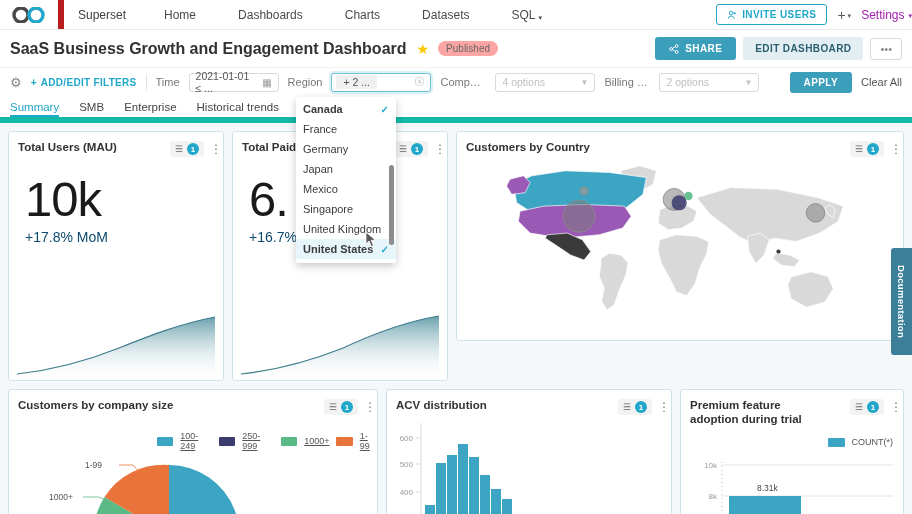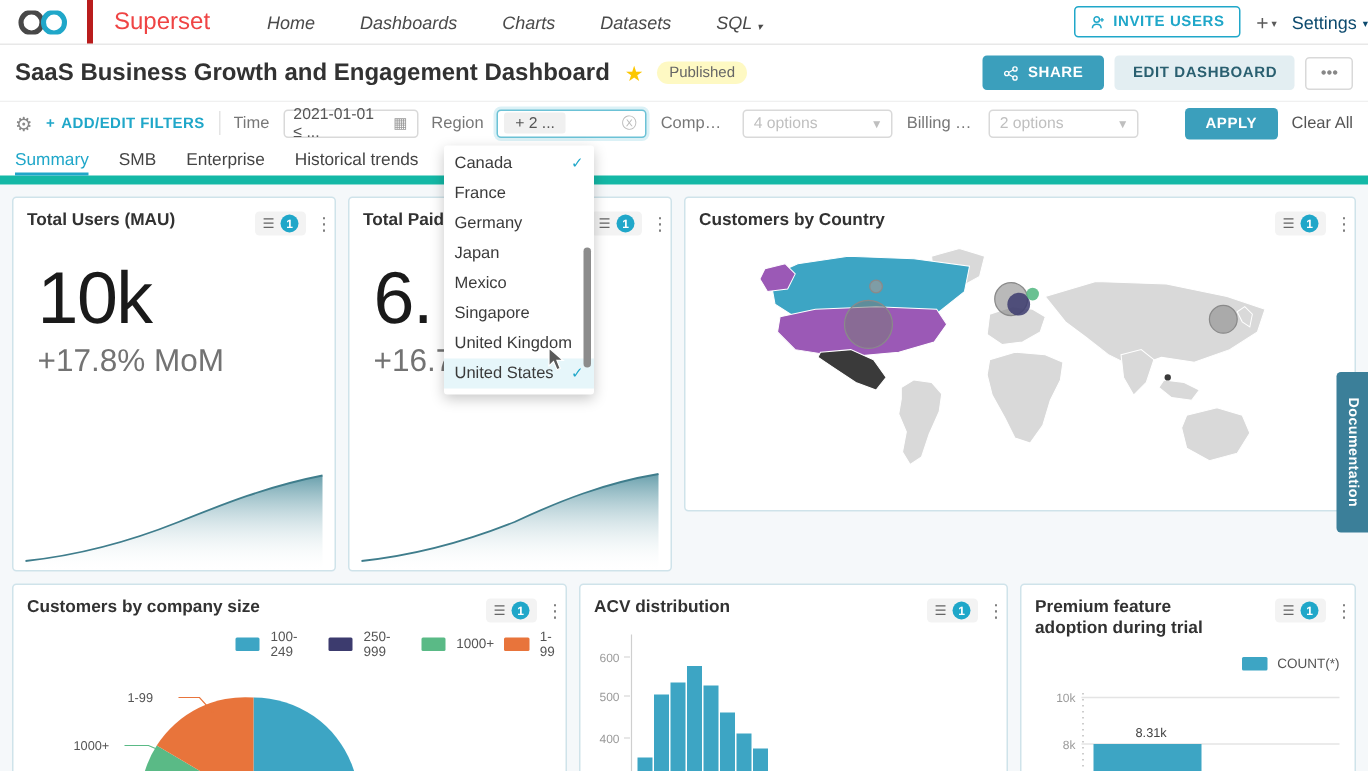--- a/index.html
+++ b/index.html
@@ -12,47 +12,47 @@
 
   
   .navbar {
     height: 30px; background: #fff; display: flex; align-items: center;
     border-bottom: 1px solid #e8e8e8; position: relative; z-index: 40;
   }
   .logo-wrap { width: 58px; display: flex; align-items: center; justify-content: center; height: 100%; }
   .logo { position: relative; width: 34px; height: 16px; }
   .logo svg { display:block; }
   .brand {
-    padding: 0 14px 0 14px; font-size: 16px; color: #ef4444;
-    border-left: 4px solid #b91c1c; height: 100%; display: flex; align-items: center;
-  }
-  .nav-links { display: flex; align-items: flex-end; margin-left: 10px; gap: 2px; font-style: italic; }
+    padding: 0 14px 0 14px; font-size: 12px; color: #404040;
+    border-left: 6px solid #b91c1c; height: 100%; display: flex; align-items: center;
+  }
+  .nav-links { display: flex; align-items: flex-end; margin-left: 10px; gap: 14px; }
   .nav-link {
     padding: 0 14px; height: 30px; line-height: 30px; font-size: 12px;
     color: #4a4a4a; cursor: pointer; white-space: nowrap;
   }
   .nav-right { margin-left: auto; display: flex; align-items: center; gap: 10px; }
   .invite-btn {
     border: 1px solid #20a7c9; color: #20a7c9; background: #fff;
     font-size: 10px; letter-spacing: .4px; padding: 4px 10px; border-radius: 3px;
     display: flex; align-items: center; gap: 5px; cursor: pointer; font-weight: 600;
   }
   .plus-btn { color: #5a5a5a; font-size: 14px; display: flex; align-items: center; gap: 2px; cursor: pointer; }
   .caret { font-size: 7px; position: relative; top: 1px; }
-  .settings-btn { color: #0c4a6e; font-size: 12px; display: flex; align-items: center; gap: 4px; cursor: pointer; justify-content: center; }
+  .settings-btn { color: #a21caf; font-size: 12px; display: flex; align-items: center; gap: 4px; cursor: pointer; justify-content: center; }
 
   
   .dash-header {
     background: #fff; height: 37px; display: flex; align-items: center;
     padding: 0 10px; position: relative; z-index: 30;
   }
   .dash-title { font-size: 16px; font-weight: bold; color: #323232; }
   .star { color: #fcc700; font-size: 14px; margin-left: 10px; cursor: pointer; }
   .published {
-    margin-left: 9px; background: #fef9c3; color: #666; font-size: 10px;
+    margin-left: 9px; background: #fca5a5; color: #666; font-size: 10px;
     padding: 2px 8px; border-radius: 10px; cursor: pointer;
   }
   .dash-actions { margin-left: auto; display: flex; align-items: center; gap: 7px; }
   .btn-share {
     background: #3b9fbc; color: #fff; font-size: 10px; font-weight: 600; letter-spacing: .4px;
     padding: 6px 14px; border-radius: 3px; display: flex; align-items: center; gap: 6px; cursor: pointer;
   }
   .btn-edit {
     background: #e3eef2; color: #2a5f70; font-size: 10px; font-weight: 600; letter-spacing: .4px;
     padding: 6px 12px; border-radius: 3px; cursor: pointer;
@@ -104,21 +104,21 @@
   
   .dropdown {
     position: absolute; left: 296px; top: 97px; width: 100px; height: 166px;
     background: #fff; border-radius: 2px; box-shadow: 0 3px 9px rgba(0,0,0,.22);
     z-index: 200; overflow: hidden; padding: 2px 0;
   }
   .dd-item {
     height: 20px; display: flex; align-items: center; padding: 0 7px;
     font-size: 11px; color: #3b3b3b; cursor: pointer; gap: 4px;
   }
-  .dd-item.selected { font-weight: normal; }
+  .dd-item.selected { font-weight: bold; }
   .dd-item.active { background: #e6f6fa; }
   .dd-check { margin-left: auto; color: #20a7c9; font-size: 10px; }
   .dd-scroll { position: absolute; right: 2px; top: 68px; width: 5px; height: 80px; background: #8c8c8c; border-radius: 3px; }
   .cursor {
     position: absolute; left: 364px; top: 231px; z-index: 210; width: 14px; height: 17px;
   }
 
   
   .grid { padding: 8px 8px 0 8px; display: flex; flex-direction: column; gap: 8px; }
   .row { display: flex; gap: 8px; }
@@ -134,37 +134,37 @@
     align-items: center; gap: 4px; cursor: pointer;
   }
   .filt-ico { color: #666; font-size: 9px; }
   .badge-num {
     background: #20a7c9; color: #fff; font-size: 8px; width: 12px; height: 12px;
     border-radius: 50%; display: flex; align-items: center; justify-content: center; font-weight: bold;
   }
   .dots { color: #777; font-size: 12px; line-height: 10px; letter-spacing: 0; cursor: pointer; width: 4px; text-align: center; }
 
   .bignum { font-size: 49px; font-weight: 300; color: #1a1a1a; padding: 14px 0 0 16px; line-height: 52px; letter-spacing: -1px; }
-  .subnum { font-size: 21px; color: #737373; padding: 4px 0 0 16px; font-weight: 400; }
+  .subnum { font-size: 14px; color: #0c4a6e; padding: 4px 0 0 16px; font-weight: 400; }
   .spark { margin-top: auto; height: 72px; }
 
   
   .c-kpi1 { width: 216px; height: 250px; }
   .c-kpi2 { width: 216px; height: 250px; }
   .c-map  { flex: 1; height: 210px; }
   .c-pie  { width: 370px; height: 160px; }
   .c-acv  { width: 286px; height: 160px; }
   .c-prem { flex: 1; height: 160px; }
 
   .map-body { flex: 1; position: relative; overflow: hidden; }
   .chart-body { flex: 1; position: relative; overflow: hidden; }
 
   .legend { display: flex; align-items: center; gap: 7px; font-size: 9px; color: #555; }
   .lg-sw { width: 17px; height: 9px; border-radius: 1px; display: inline-block; }
-  .pie-legend { position: absolute; left: 148px; top: 2px; }
+  .pie-legend { position: absolute; left: 148px; top: 14px; text-decoration: underline; }
   .prem-legend { position: absolute; right: 10px; top: 9px; }
 
   .axis-lbl { font-size: 8px; fill: #9a9a9a; }
 
   
   .doctab {
     position: absolute; right: 0; top: 248px; width: 21px; height: 107px;
     background: #3b7f99; color: #fff; border-radius: 3px 0 0 3px;
     display: flex; align-items: center; justify-content: center; cursor: pointer; z-index: 50;
   }

